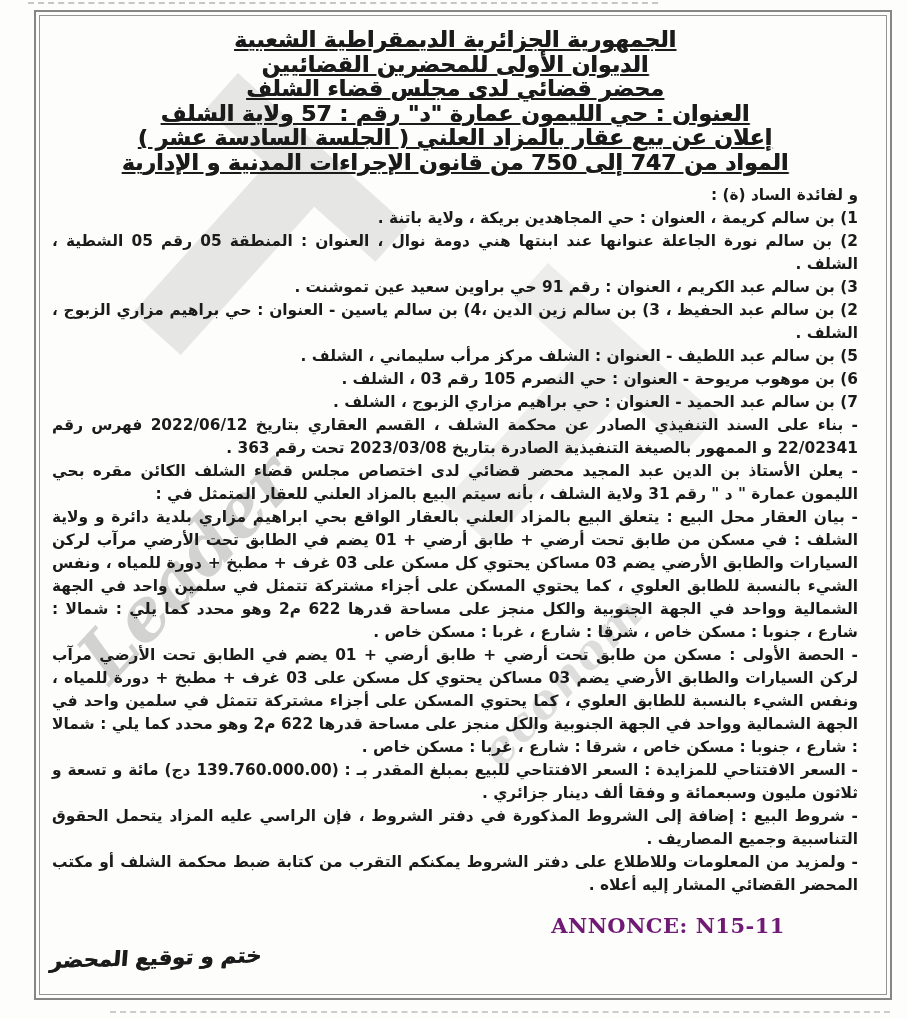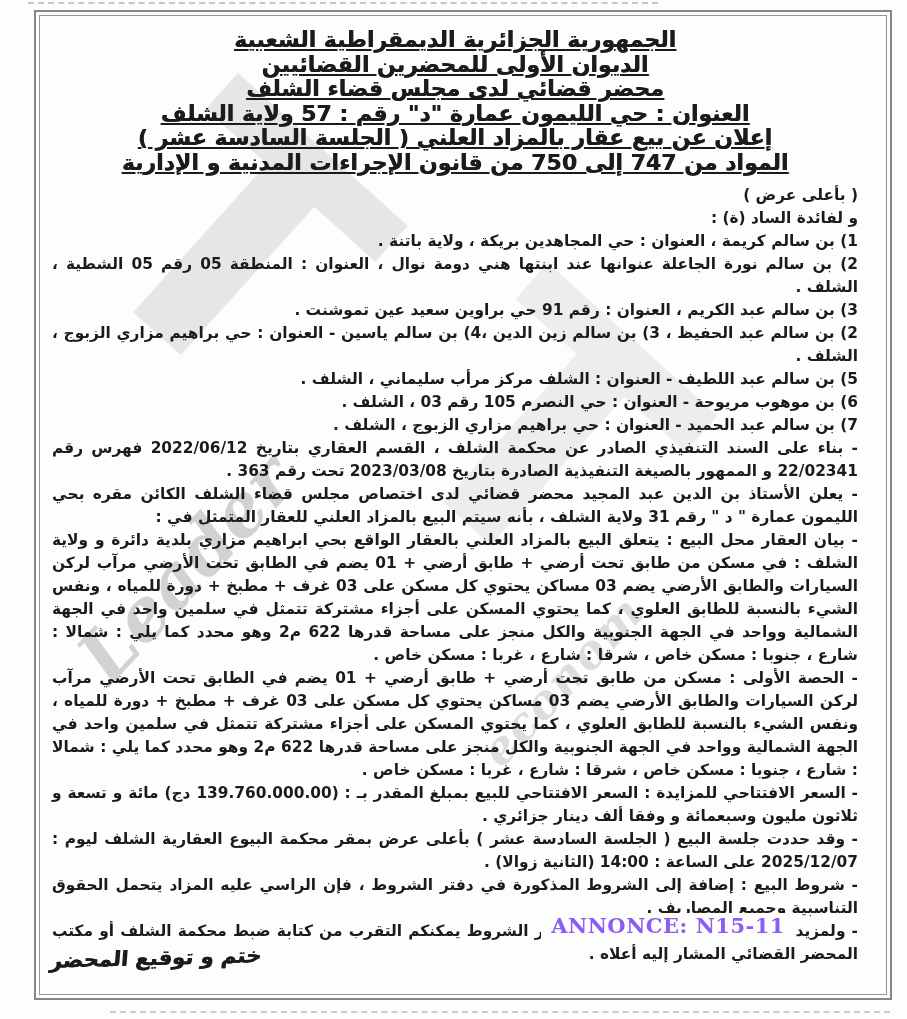--- a/index.html
+++ b/index.html
@@ -77,21 +77,21 @@
     font-size:21px;font-weight:900;
     text-shadow:.7px 0 0 currentColor;
     transform:skewX(-6deg) rotate(-1.5deg);
   }
   .announce{
     position:absolute;top:913px;right:112px;z-index:2;
     direction:ltr;
     font-family:"DejaVu Serif",serif;
     font-weight:bold;font-size:21px;letter-spacing:.5px;
     background:#fdfdfc;padding:0 10px 2px 10px;
-    color:#8b5cf6;
+    color:#701a75;
   }
 </style>
 </head>
 <body>
 
 <div class="top-artifact"></div>
 <div class="bottom-artifact"></div>
 
 <div class="watermark">
   <div class="wm-t wm-t1">T</div>
@@ -108,34 +108,32 @@
   <div class="doc-header">
     <div>الجمهورية الجزائرية الديمقراطية الشعبية</div>
     <div>الديوان الأولى للمحضرين القضائيين</div>
     <div>محضر قضائي لدى مجلس قضاء الشلف</div>
     <div>العنوان : حي الليمون عمارة "د" رقم : 57 ولاية الشلف</div>
     <div>إعلان عن بيع عقار بالمزاد العلني ( الجلسة السادسة عشر )</div>
     <div>المواد من 747 إلى 750 من قانون الإجراءات المدنية و الإدارية</div>
   </div>
 
   <div class="doc-body">
-    <p>( بأعلى عرض )</p>
     <p>و لفائدة الساد (ة) :</p>
     <p>1) بن سالم كريمة ، العنوان : حي المجاهدين بريكة ، ولاية باتنة .</p>
     <p>2) بن سالم نورة الجاعلة عنوانها عند ابنتها هني دومة نوال ، العنوان : المنطقة 05 رقم 05 الشطية ، الشلف .</p>
     <p>3) بن سالم عبد الكريم ، العنوان : رقم 91 حي براوين سعيد عين تموشنت .</p>
     <p>2) بن سالم عبد الحفيظ ، 3) بن سالم زين الدين ،4) بن سالم ياسين - العنوان : حي براهيم مزاري الزبوج ، الشلف .</p>
     <p>5) بن سالم عبد اللطيف - العنوان : الشلف مركز مرأب سليماني ، الشلف .</p>
     <p>6) بن موهوب مريوحة - العنوان : حي النصرم 105 رقم 03 ، الشلف .</p>
     <p>7) بن سالم عبد الحميد - العنوان : حي براهيم مزاري الزبوج ، الشلف .</p>
     <p>- بناء على السند التنفيذي الصادر عن محكمة الشلف ، القسم العقاري بتاريخ 2022/06/12 فهرس رقم 22/02341 و الممهور بالصيغة التنفيذية الصادرة بتاريخ 2023/03/08 تحت رقم 363 .</p>
     <p>- يعلن الأستاذ بن الدين عبد المجيد محضر قضائي لدى اختصاص مجلس قضاء الشلف الكائن مقره بحي الليمون عمارة " د " رقم 31 ولاية الشلف ، بأنه سيتم البيع بالمزاد العلني للعقار المتمثل في :</p>
     <p>- بيان العقار محل البيع : يتعلق البيع بالمزاد العلني بالعقار الواقع بحي ابراهيم مزاري بلدية دائرة و ولاية الشلف : في مسكن من طابق تحت أرضي + طابق أرضي + 01 يضم في الطابق تحت الأرضي مرآب لركن السيارات والطابق الأرضي يضم 03 مساكن يحتوي كل مسكن على 03 غرف + مطبخ + دورة للمياه ، ونفس الشيء بالنسبة للطابق العلوي ، كما يحتوي المسكن على أجزاء مشتركة تتمثل في سلمين واحد في الجهة الشمالية وواحد في الجهة الجنوبية والكل منجز على مساحة قدرها 622 م2 وهو محدد كما يلي : شمالا : شارع ، جنوبا : مسكن خاص ، شرقا : شارع ، غربا : مسكن خاص .</p>
     <p>- الحصة الأولى : مسكن من طابق تحت أرضي + طابق أرضي + 01 يضم في الطابق تحت الأرضي مرآب لركن السيارات والطابق الأرضي يضم 03 مساكن يحتوي كل مسكن على 03 غرف + مطبخ + دورة للمياه ، ونفس الشيء بالنسبة للطابق العلوي ، كما يحتوي المسكن على أجزاء مشتركة تتمثل في سلمين واحد في الجهة الشمالية وواحد في الجهة الجنوبية والكل منجز على مساحة قدرها 622 م2 وهو محدد كما يلي : شمالا : شارع ، جنوبا : مسكن خاص ، شرقا : شارع ، غربا : مسكن خاص .</p>
     <p>- السعر الافتتاحي للمزايدة : السعر الافتتاحي للبيع بمبلغ المقدر بـ : (139.760.000.00 دج) مائة و تسعة و ثلاثون مليون وسبعمائة و وفقا ألف دينار جزائري .</p>
-    <p>- وقد حددت جلسة البيع ( الجلسة السادسة عشر ) بأعلى عرض بمقر محكمة البيوع العقارية الشلف ليوم : 2025/12/07 على الساعة : 14:00 (الثانية زوالا) .</p>
     <p>- شروط البيع : إضافة إلى الشروط المذكورة في دفتر الشروط ، فإن الراسي عليه المزاد يتحمل الحقوق التناسبية وجميع المصاريف .</p>
     <p class="gap-top">- ولمزيد من المعلومات وللاطلاع على دفتر الشروط يمكنكم التقرب من كتابة ضبط محكمة الشلف أو مكتب المحضر القضائي المشار إليه أعلاه .</p>
   </div>
 </div>
 
 <div class="signature" lang="ar">ختم و توقيع المحضر</div>
 <div class="announce">ANNONCE: N15-11</div>
 
 </body></html>

